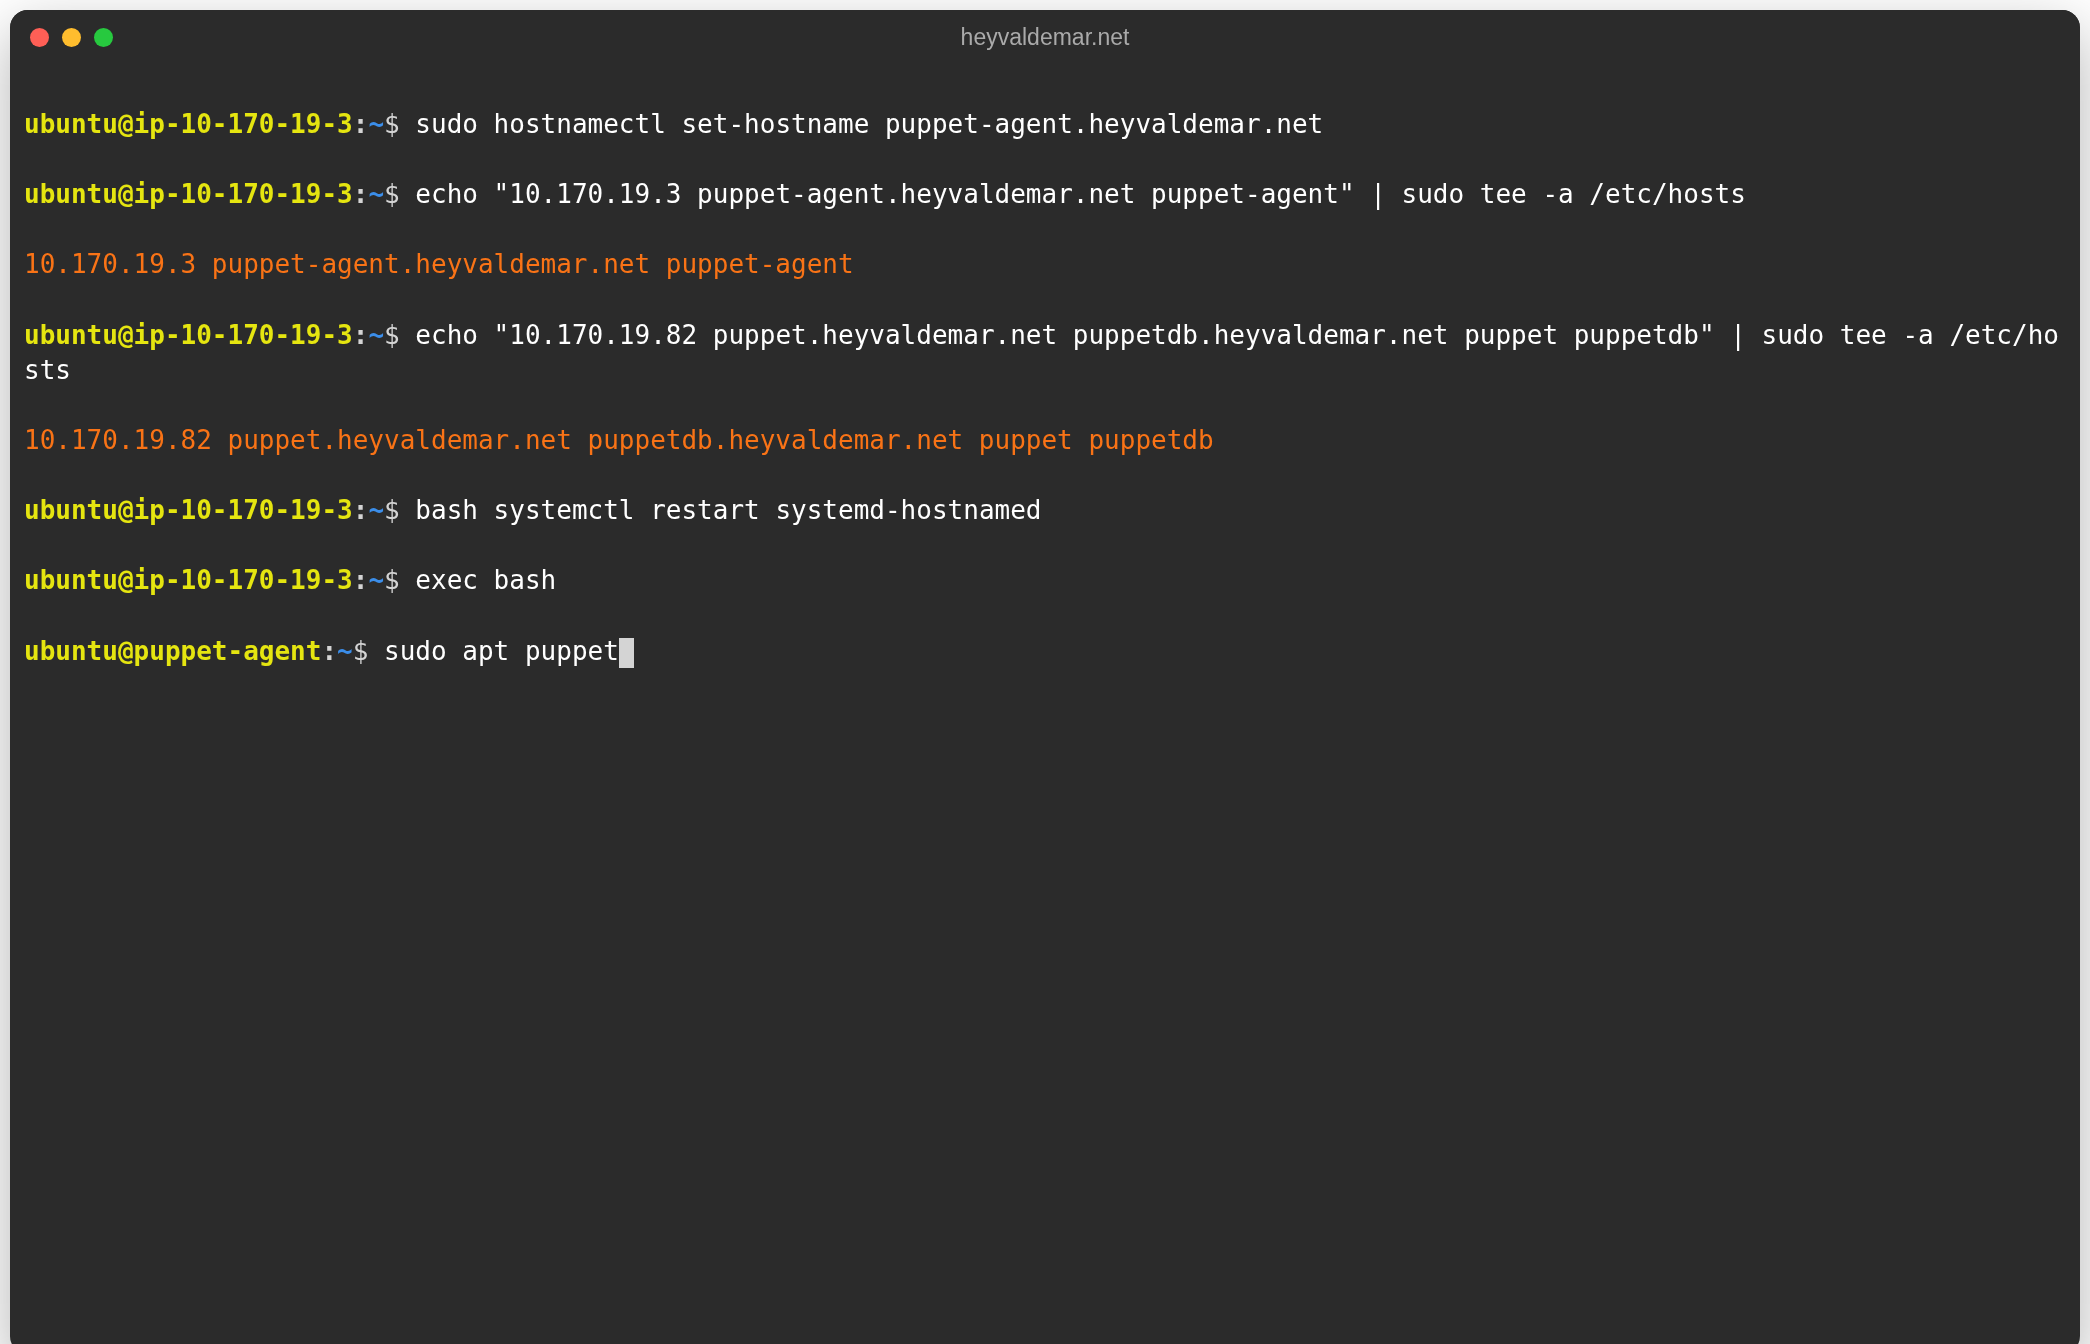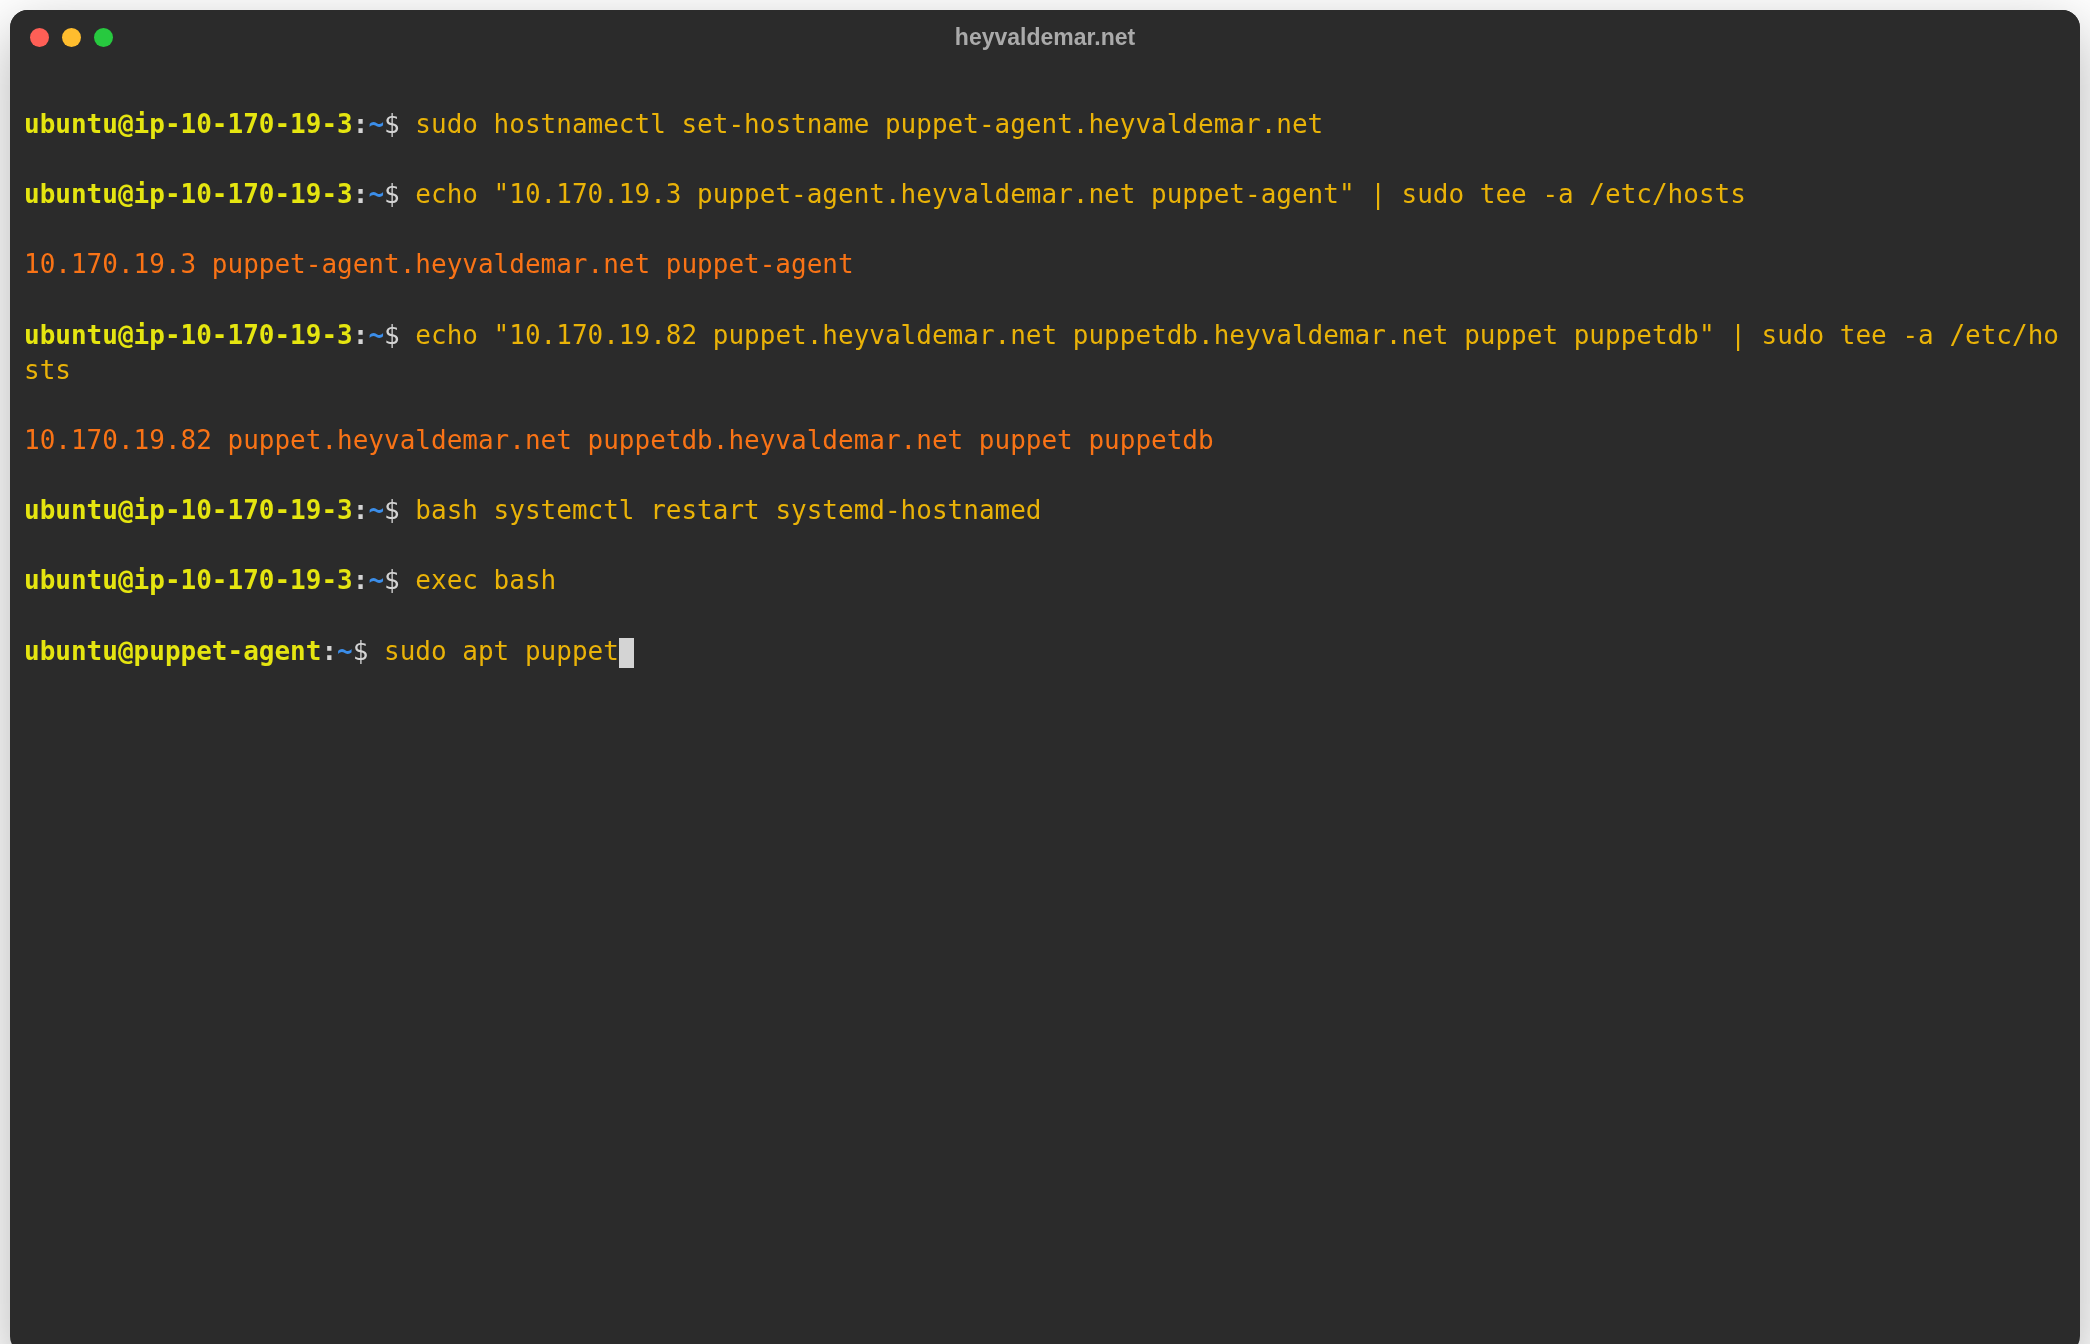--- a/index.html
+++ b/index.html
@@ -46,21 +46,21 @@
     }
     .traffic-light.red { background: #ff5f56; }
     .traffic-light.yellow { background: #ffbd2e; }
     .traffic-light.green { background: #27c93f; }
     .window-title {
       position: absolute;
       left: 50%;
       transform: translateX(-50%);
       color: #aaaaaa;
       font-size: 23px;
-      font-weight: 700;
+      font-weight: 400;
       font-family: -apple-system, BlinkMacSystemFont, 'Segoe UI', sans-serif;
     }
     .terminal-body {
       flex: 1;
       padding: 8px 14px;
       font-size: 26px;
       line-height: 1.35;
       color: #d4d4d4;
       overflow: hidden;
       white-space: pre-wrap;
@@ -79,21 +79,21 @@
       font-weight: bold;
     }
     .prompt-path {
       color: #3b8eea;
       font-weight: bold;
     }
     .prompt-dollar {
       color: #d4d4d4;
     }
     .cmd {
-      color: #eab308;
+      color: #ffffff;
       margin-top: 35px;
     }
     .output {
       color: #f97316;
     }
     .cursor {
       display: inline-block;
       width: 15px;
       height: 30px;
       background: #d4d4d4;

